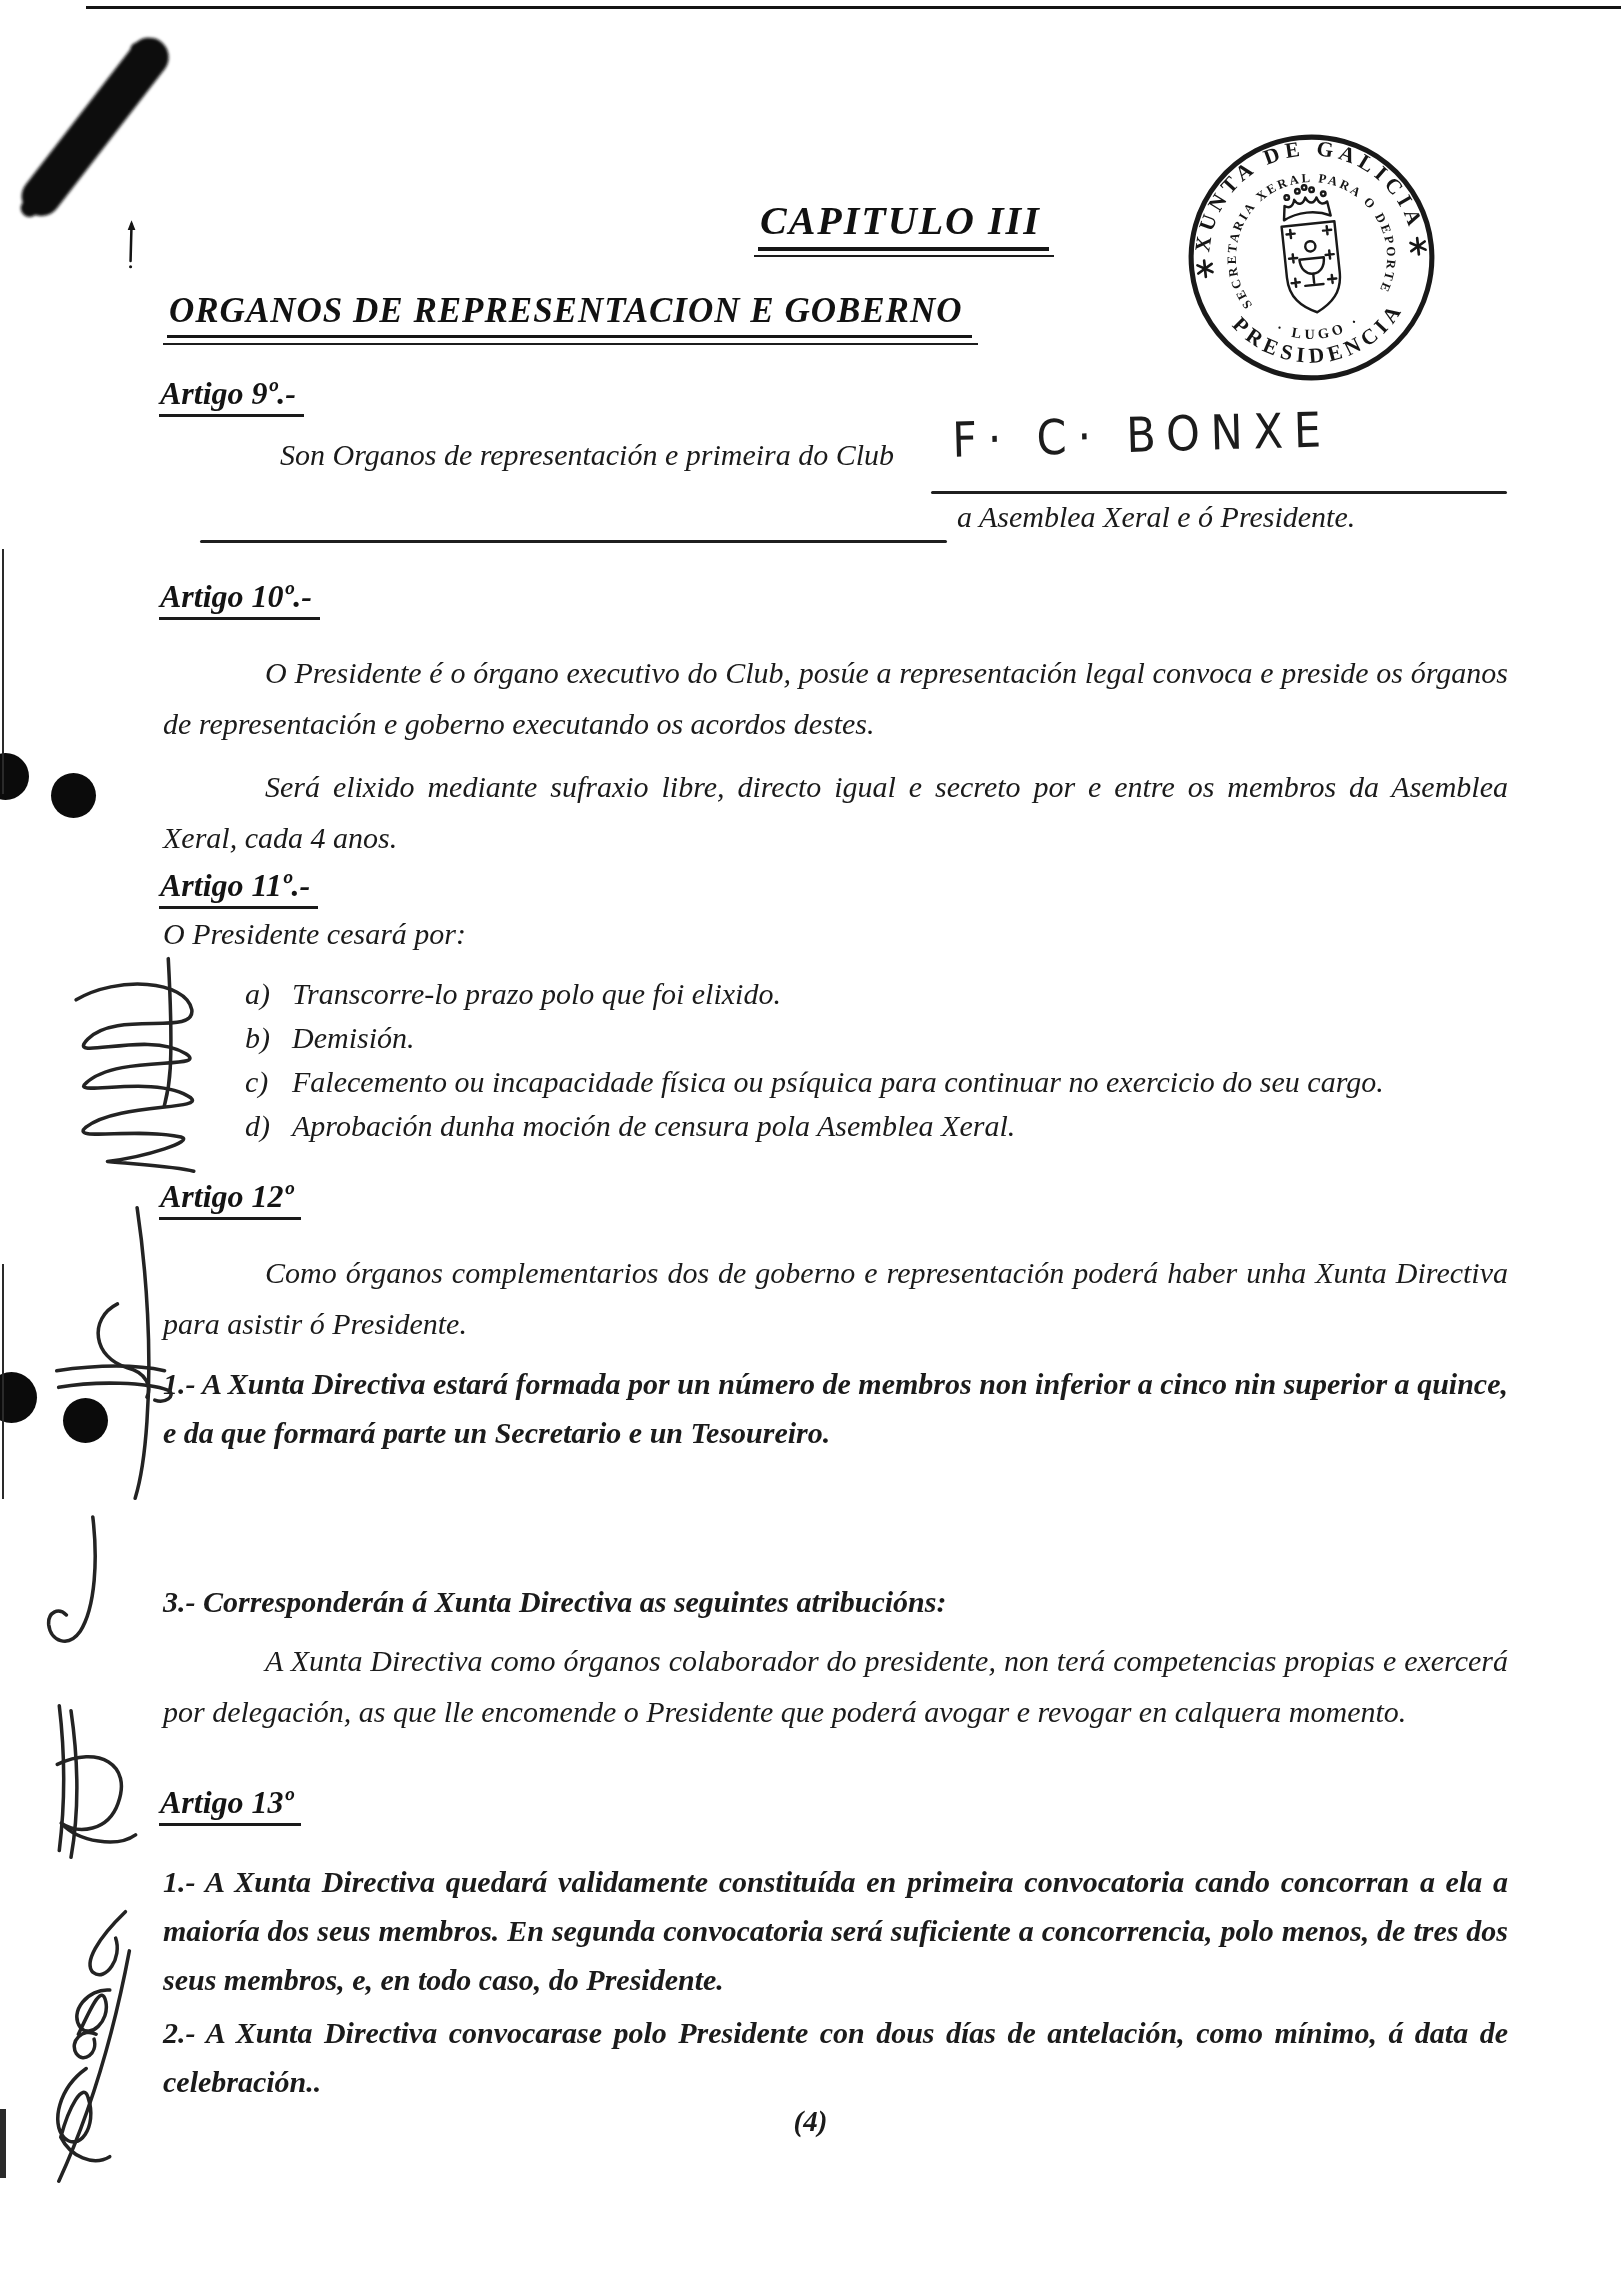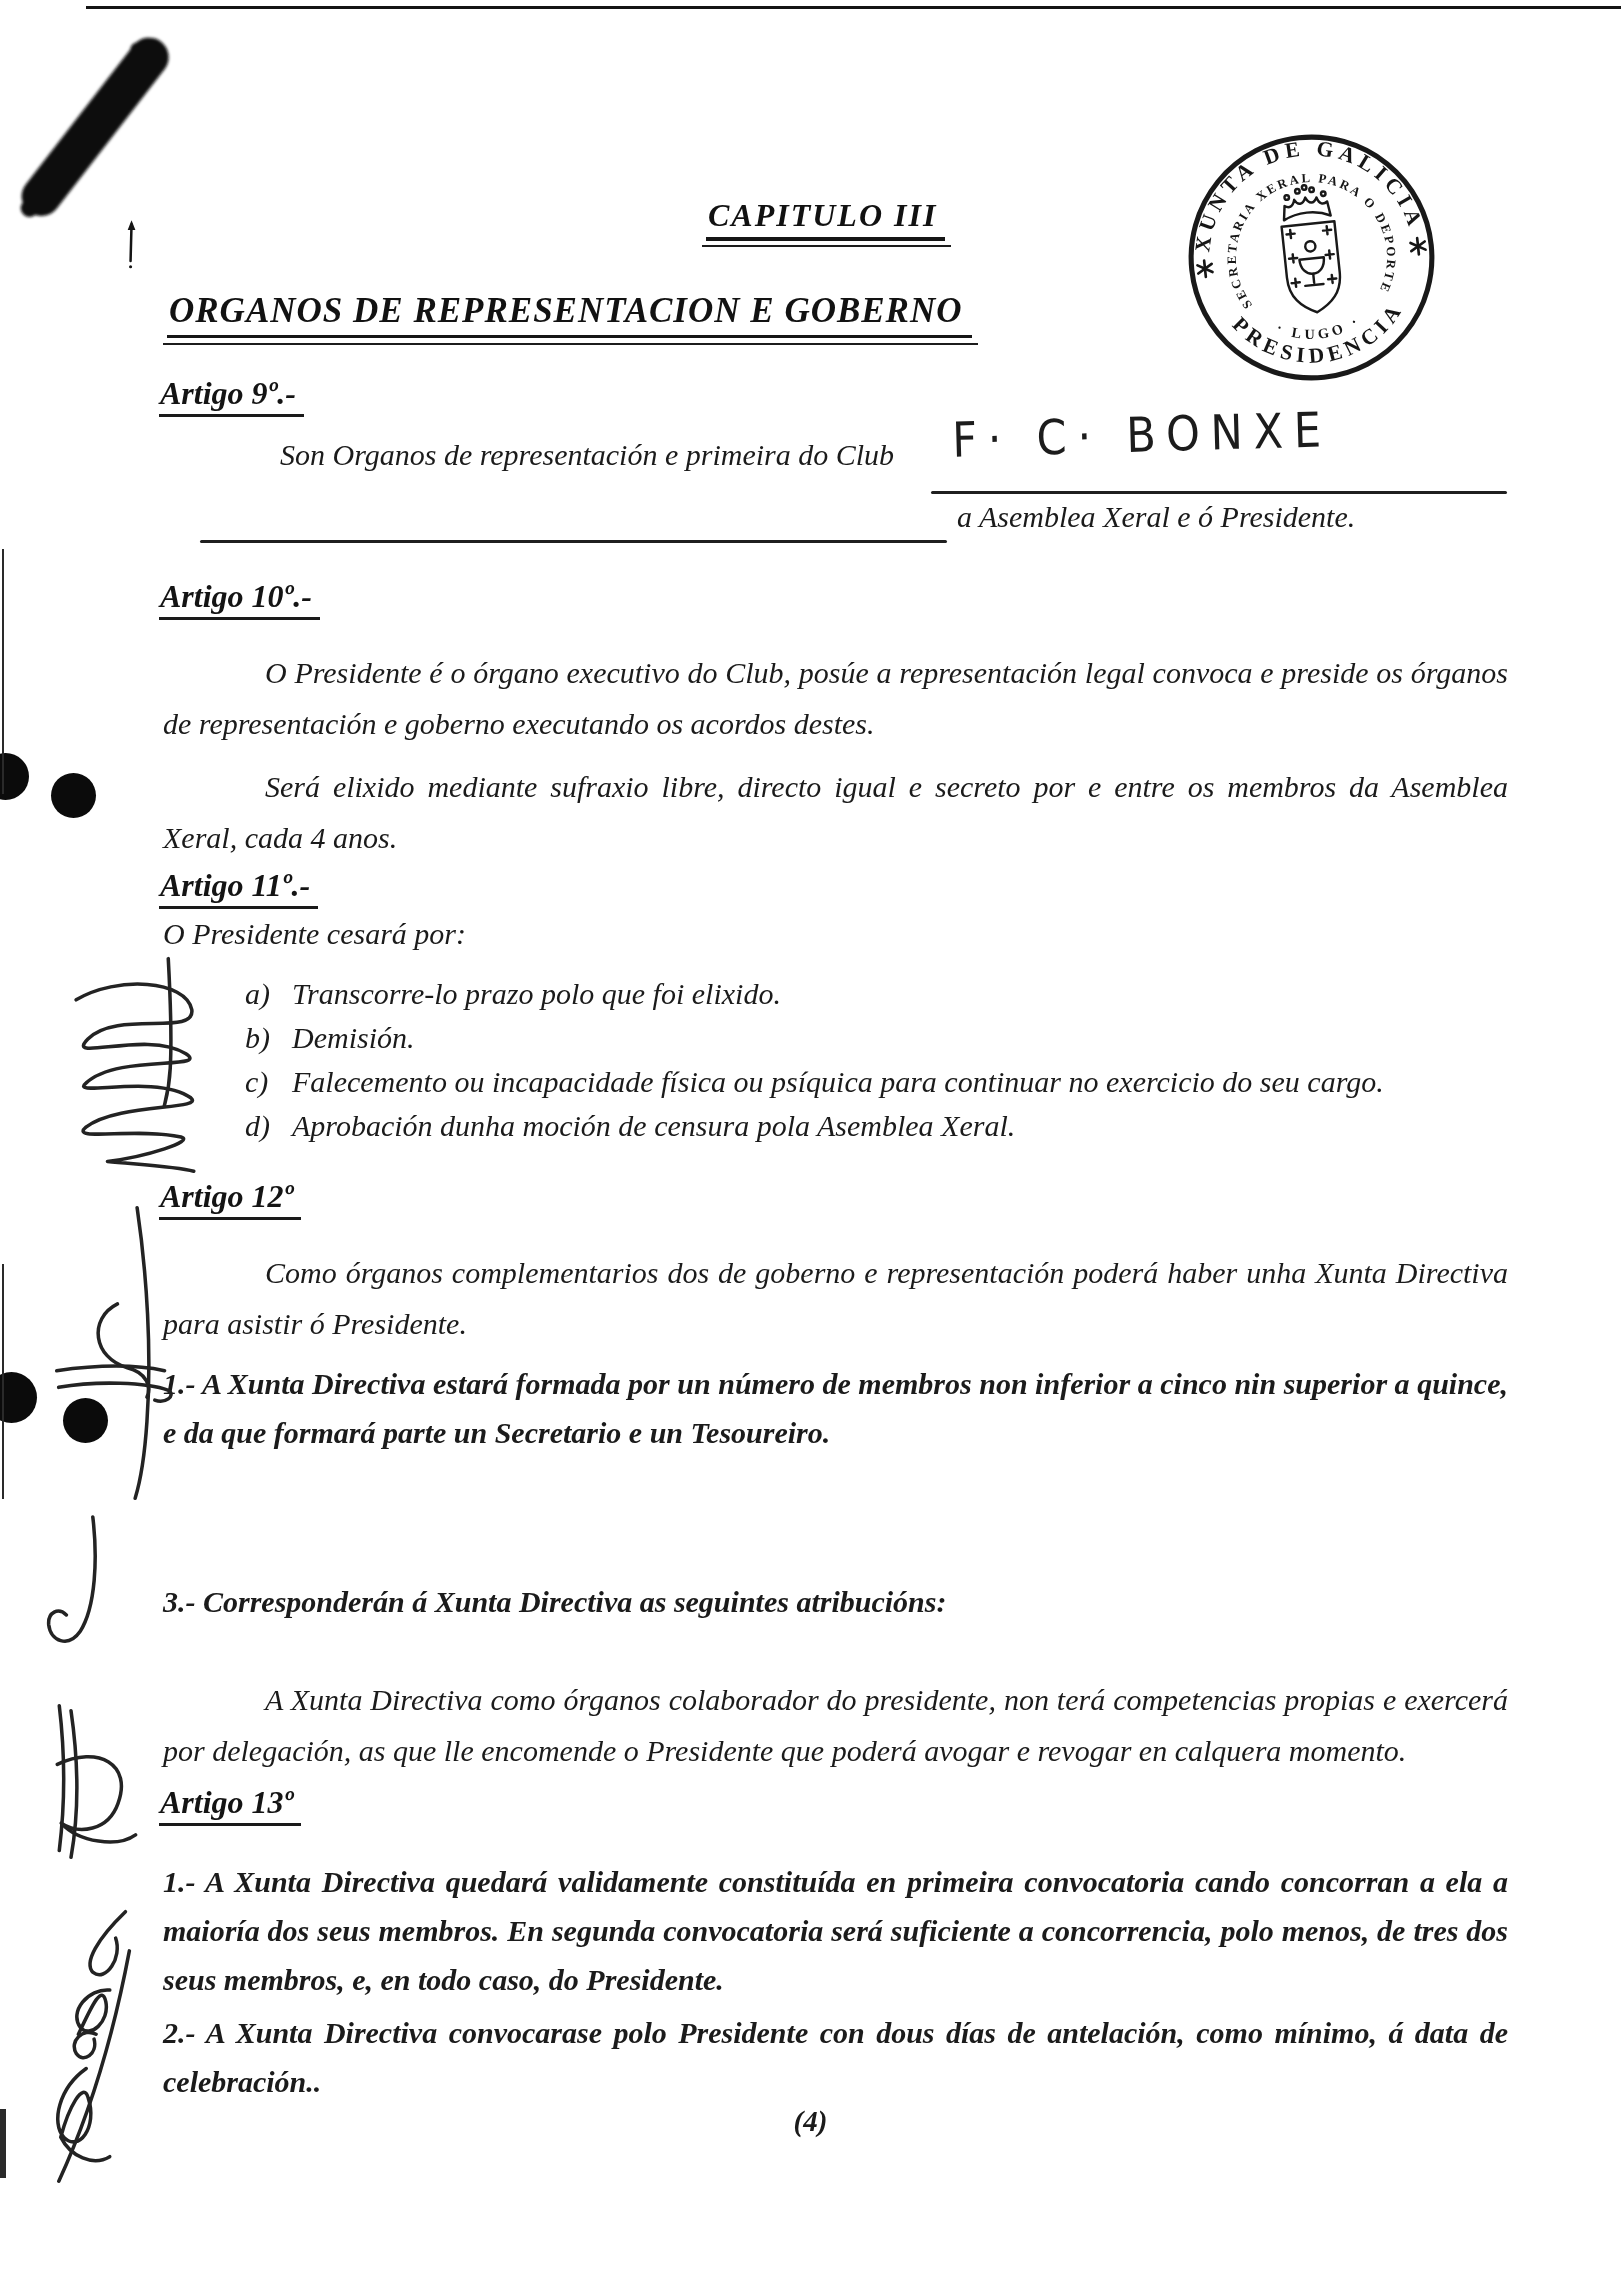--- a/index.html
+++ b/index.html
@@ -18,22 +18,22 @@
     text-align:justify;color:#1b1b1b;
   }
   .indent{text-indent:102px;}
   .boldp{font-weight:bold;line-height:49px;}
   .art-h{
     position:absolute;left:159px;
     font-style:italic;font-weight:bold;font-size:32px;color:#141414;
     border-bottom:3.9px solid #1a1a1a;padding:0 7.8px 2px 1px;
   }
   .chapter{
-    position:absolute;left:706px;top:197px;
-    font-style:italic;font-weight:bold;font-size:32px;letter-spacing:2px;color:#111;
+    position:absolute;left:758px;top:197px;
+    font-style:italic;font-weight:bold;font-size:40px;letter-spacing:2px;color:#111;
     border-bottom:4.9px solid #161616;padding:0 7.8px 2.9px 2px;
   }
   .dbl::after{
     content:"";position:absolute;left:-3.9px;right:-5.9px;bottom:-9.8px;height:2px;background:#1c1c1c;
   }
   .section-h{
     position:absolute;left:167px;top:283px;
     font-style:italic;font-weight:bold;font-size:35px;letter-spacing:1px;color:#121212;
     border-bottom:3.9px solid #161616;padding:0 9.8px 3.9px 2px;margin-top:8px;
   }
@@ -167,21 +167,21 @@
     <div class="li-row">
       <span class="li-label">d)</span>
       <span>Aprobación dunha moción de censura pola Asemblea Xeral.</span>
     </div>
   </div>
 
   <div class="art-h" style="top:1178px">Artigo 12º</div>
   <p class="para indent" style="top:1217px">Como órganos complementarios dos de goberno e representación poderá haber unha Xunta Directiva para asistir ó Presidente.</p>
   <p class="para boldp" style="top:1329px">1.- A Xunta Directiva estará formada por un número de membros non inferior a cinco nin superior a quince, e da que formará parte un Secretario e un Tesoureiro.</p>
   <p class="para boldp" style="top:1547px">3.- Corresponderán á Xunta Directiva as seguintes atribucións:</p>
-  <p class="para indent" style="top:1644px">A Xunta Directiva como órganos colaborador do presidente, non terá competencias propias e exercerá por delegación, as que lle encomende o Presidente que poderá avogar e revogar en calquera momento.</p>
+  <p class="para indent" style="top:1605px">A Xunta Directiva como órganos colaborador do presidente, non terá competencias propias e exercerá por delegación, as que lle encomende o Presidente que poderá avogar e revogar en calquera momento.</p>
 
   <div class="art-h" style="top:1784px">Artigo 13º</div>
   <p class="para boldp" style="top:1827px">1.- A Xunta Directiva quedará validamente constituída en primeira convocatoria cando concorran a ela a maioría dos seus membros. En segunda convocatoria será suficiente a concorrencia, polo menos, de tres dos seus membros, e, en todo caso, do Presidente.</p>
   <p class="para boldp" style="top:1978px">2.- A Xunta Directiva convocarase polo Presidente con dous días de antelación, como mínimo, á data de celebración..</p>
 
   <div class="pagenum">(4)</div>
 
   <div class="hole" style="left:-17.6px;top:753px;width:47px;height:47px"></div>
   <div class="hole" style="left:51px;top:773px;width:45px;height:45px"></div>
   <div class="hole" style="left:-13.7px;top:1372px;width:51px;height:51px"></div>

